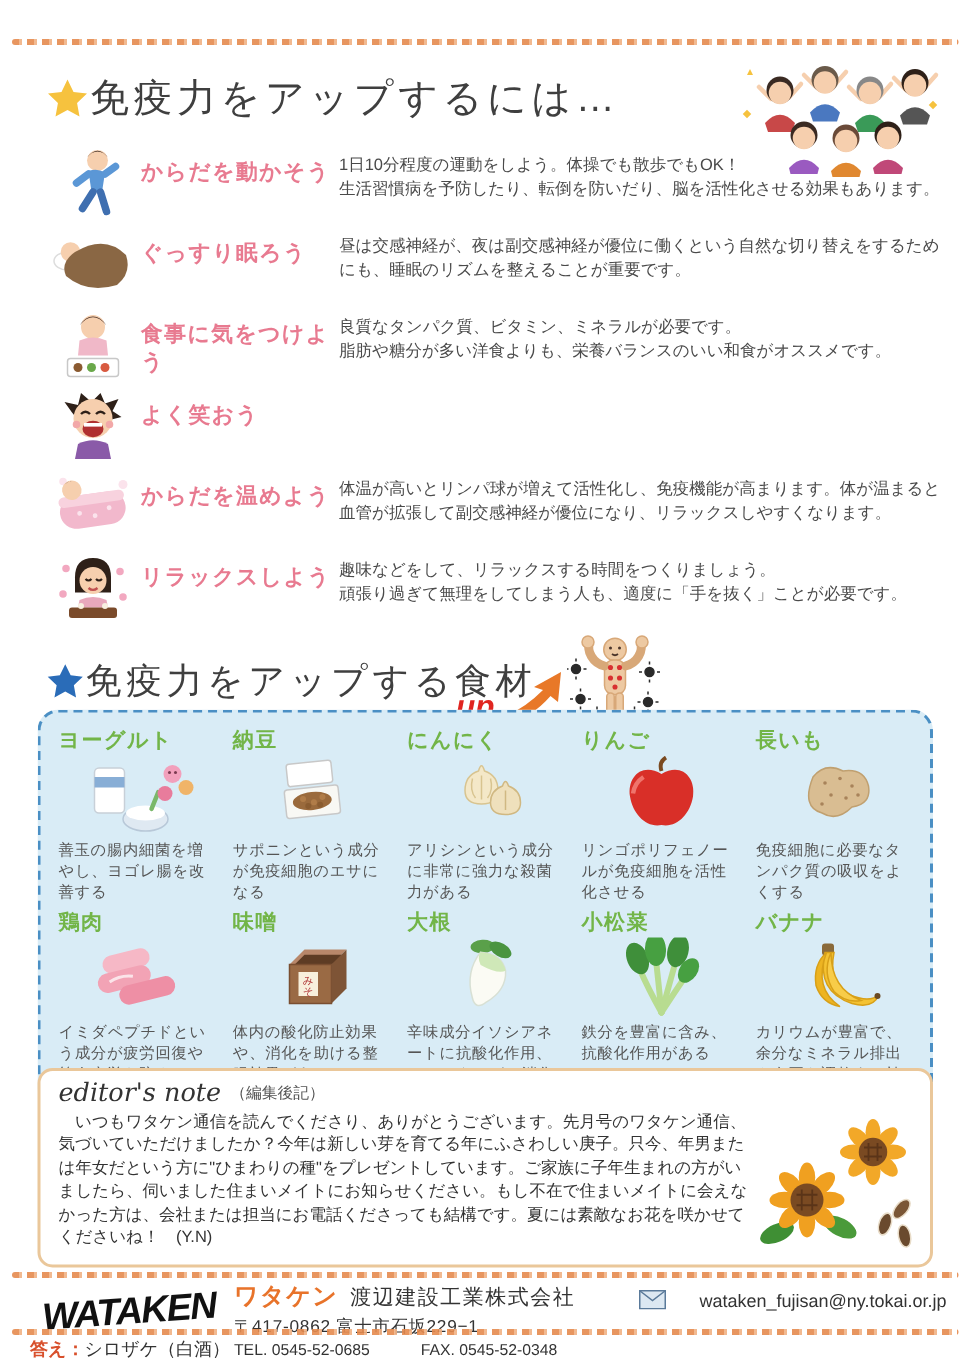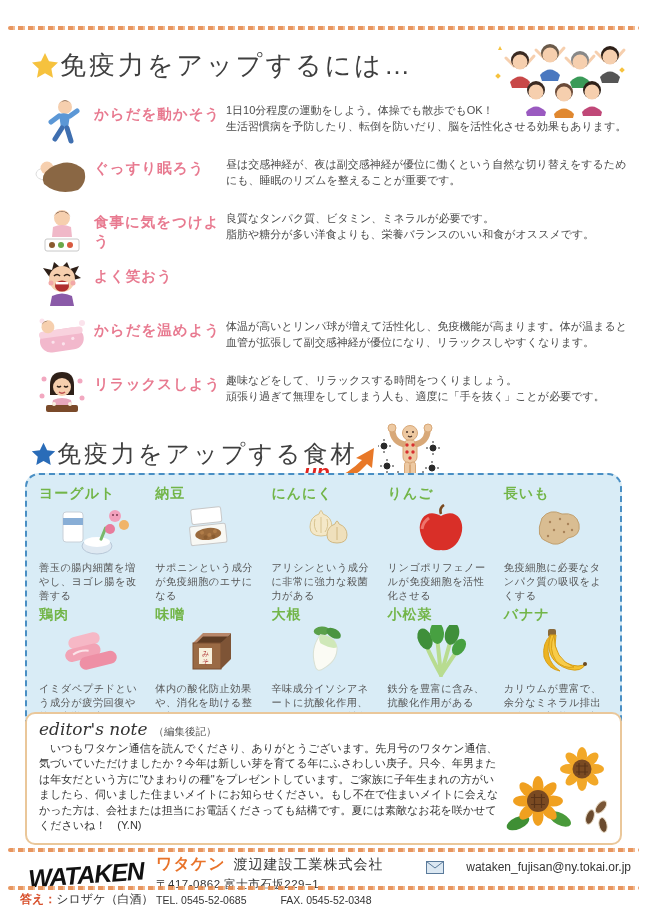--- a/index.html
+++ b/index.html
@@ -26,36 +26,36 @@
         background:#d9ecf6;border:2px dashed #4a8fc4;border-radius:14px;padding:8px 8px 4px 10px;}
   .food-grid{display:grid;grid-template-columns:repeat(5,1fr);grid-template-rows:1fr 1fr;
         column-gap:6px;height:100%;}
   .food-cell{display:flex;flex-direction:column;padding:2px 2px;}
   .food-name{color:#72b548;font-weight:bold;font-size:14px;letter-spacing:1px;}
   .food-icon{height:56px;display:flex;align-items:center;justify-content:center;}
   .food-desc{font-size:10.2px;color:#555;line-height:1.35;letter-spacing:.5px;margin-top:2px;}
   
   .editor-box{position:absolute;left:25px;top:712px;width:597px;height:133px;box-sizing:border-box;
         background:#fff;border:2px solid #eac79a;border-radius:10px;padding:5px 12px;overflow:hidden;}
-  .ed-title-row{display:flex;align-items:flex-end;gap:6px;}
+  .ed-title-row{display:flex;align-items:center;gap:6px;}
   .ed-title{font-family:"DejaVu Serif","Liberation Serif",serif;font-style:italic;font-size:17px;color:#333;}
   .ed-sub{font-size:10.5px;color:#555;}
   .ed-body{font-size:11px;color:#333;line-height:1.4;width:466px;margin-top:2px;}
   .sunflowers{position:absolute;right:6px;bottom:2px;}
   
   .footer{position:absolute;left:28px;right:16px;top:854px;display:flex;align-items:flex-start;}
   .logo{font-size:25px;font-weight:bold;font-style:italic;color:#111;letter-spacing:-1px;
         transform:rotate(-4deg);padding-top:6px;width:128px;flex:0 0 auto;}
   .company-block{flex:0 0 auto;}
   .company-line1{display:flex;align-items:baseline;gap:8px;}
   .brand{color:#e8732a;font-weight:bold;font-size:16px;letter-spacing:1px;}
   .company{font-size:14px;color:#333;letter-spacing:1px;}
   .address{font-size:11.5px;color:#333;margin-top:2px;letter-spacing:.5px;}
   .telfax{font-size:10.5px;color:#333;margin-top:2px;display:flex;gap:34px;}
-  .email-block{margin-left:auto;display:flex;align-items:flex-end;gap:22px;padding-top:6px;}
+  .email-block{margin-left:auto;display:flex;align-items:flex-start;gap:22px;padding-top:6px;}
   .email-text{font-size:12px;color:#333;}
   .answer-row{position:absolute;left:20px;top:891px;font-size:12px;display:flex;}
   .answer-label{color:#d8502c;font-weight:bold;}
   .answer-value{color:#333;}
 </style>
 </head>
 <body>
 
 <div class="page">
 

